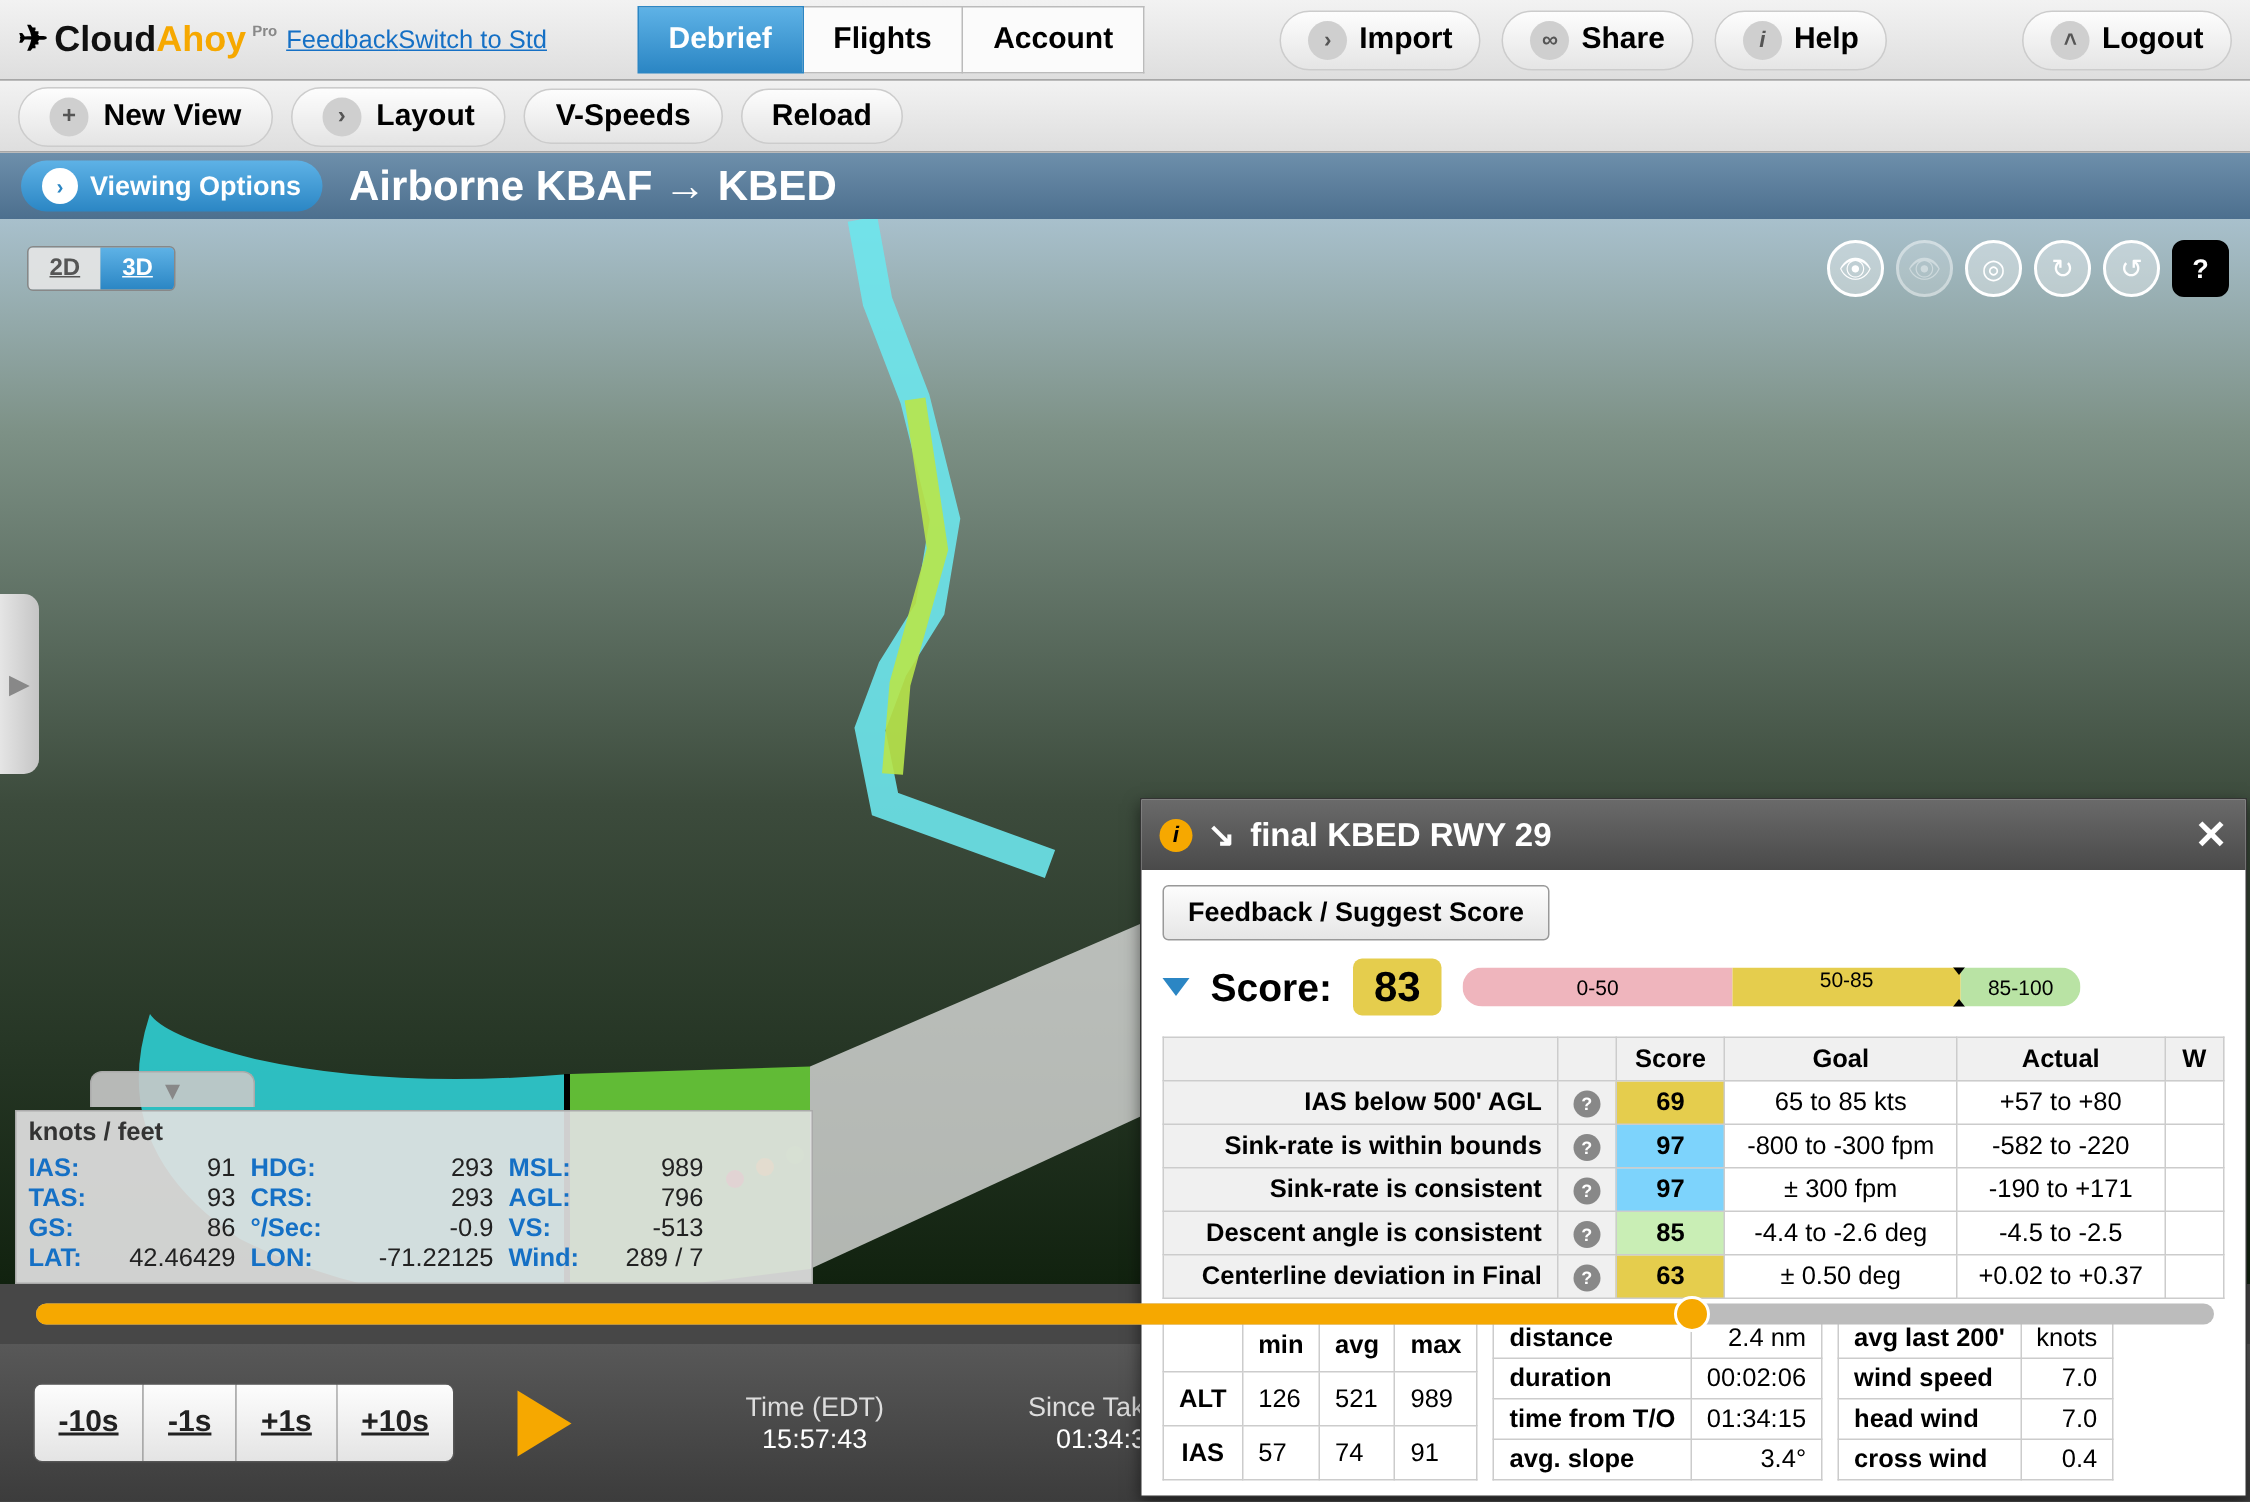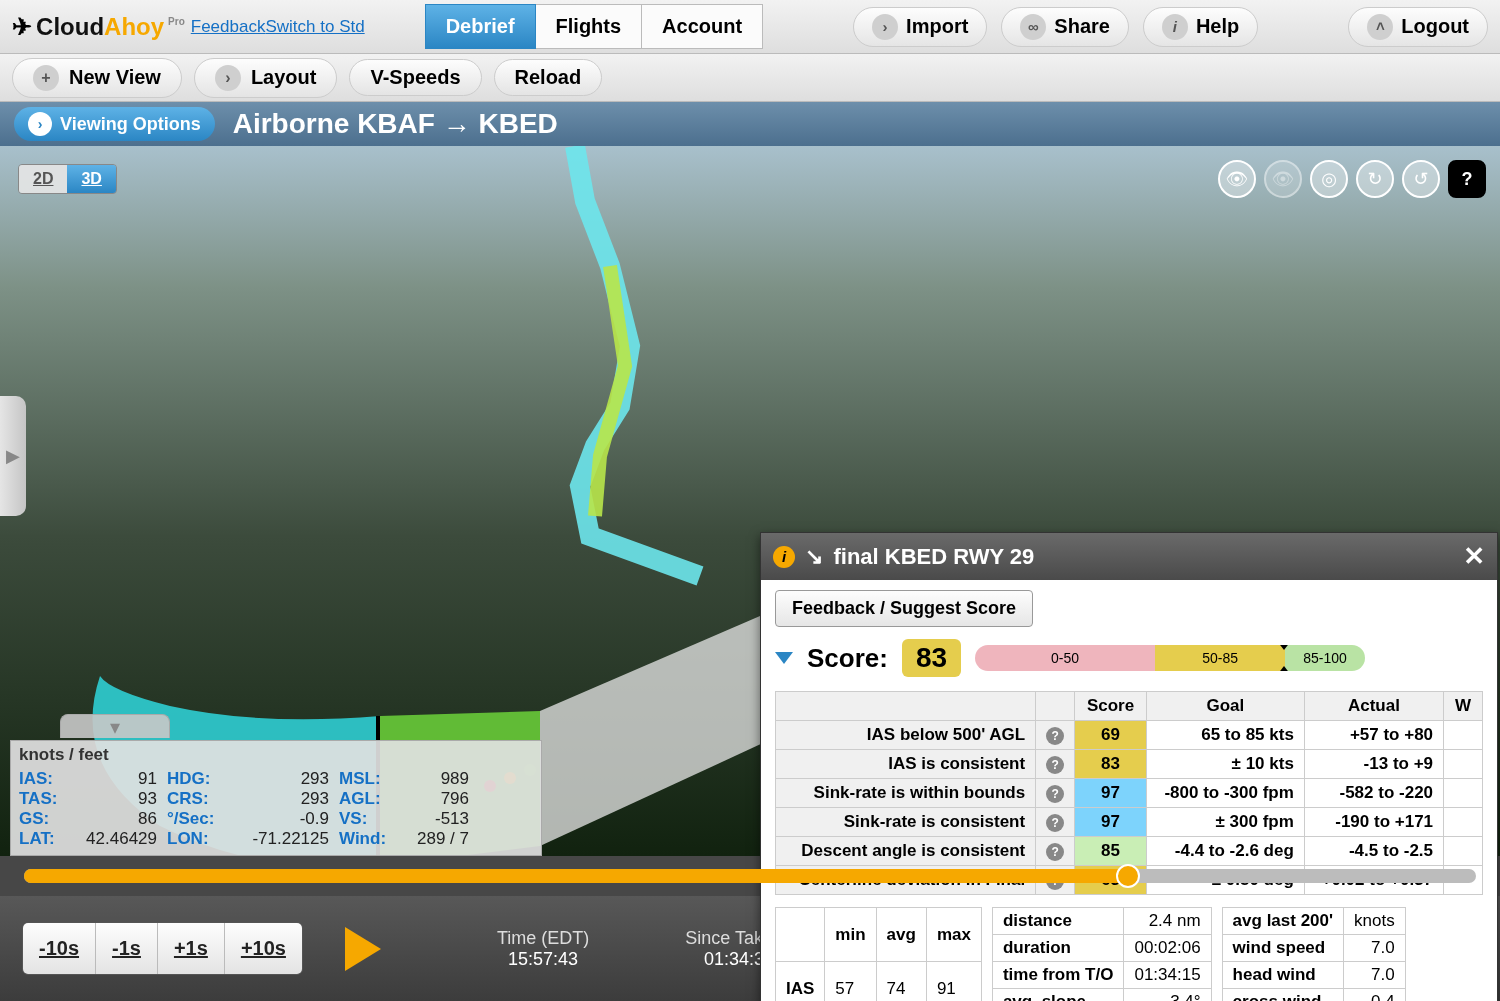--- a/index.html
+++ b/index.html
@@ -49,37 +49,37 @@
 .ov-title .x { margin-left:auto; cursor:pointer; font-size:26px; }
 .ov-title .i { width:22px;height:22px;border-radius:50%;background:#f6a800;color:#000;display:flex;align-items:center;justify-content:center;font-size:15px;font-weight:700;font-style:italic; }
 .ov-body { padding:10px 14px; }
 .fb-btn { padding:7px 16px; font-size:18px; font-weight:700; border:1px solid #999; border-radius:4px; background:linear-gradient(#fdfdfd,#e6e6e6); cursor:pointer; }
 .score-row { display:flex; align-items:center; gap:14px; margin-top:12px; }
 .tri-down { width:0;height:0;border-left:9px solid transparent;border-right:9px solid transparent;border-top:12px solid #2b86c4; }
 .score-lbl { font-size:26px; font-weight:700; }
 .score-val { font-size:28px; font-weight:800; background:#e5cd4d; padding:3px 14px; border-radius:6px; }
 .score-bar { display:flex; height:26px; border-radius:13px; overflow:hidden; font-size:14px; }
 .sb1 { background:#efb5bd; width:180px;display:flex;align-items:center;justify-content:center; }
-.sb2 { background:#e5cd4d; width:130px;display:flex;align-items:center;justify-content:center;position:relative; }
+.sb2 { background:#e5cd4d; width:152px;display:flex;align-items:flex-start;justify-content:center;position:relative; }
 .sb3 { background:#b9e3a4; width:80px;display:flex;align-items:center;justify-content:center; }
 .marker { position:absolute; right:-6px; top:-4px; width:0;height:0;border-left:7px solid transparent;border-right:7px solid transparent;border-top:9px solid #000; }
 .marker2 { position:absolute; right:-6px; bottom:-4px; width:0;height:0;border-left:7px solid transparent;border-right:7px solid transparent;border-bottom:9px solid #000; }
 
 .metrics-table { width:100%; border-collapse:collapse; margin-top:14px; font-size:17px; }
 .metrics-table th, .metrics-table td { border:1px solid #ccc; padding:4px 10px; }
 .metrics-table th { background:#f0f0f0; font-weight:700; }
 .metrics-table td.name { text-align:right; background:#f0f0f0; font-weight:700; }
 .metrics-table td.q { width:24px; text-align:center; background:#f0f0f0; }
 .qcirc { display:inline-flex; width:18px;height:18px;border-radius:50%;background:#888;color:#fff;align-items:center;justify-content:center;font-size:12px;font-weight:700; }
 .sc-69 { background:#e5cd4d; text-align:center; font-weight:700; }
 .sc-83 { background:#e5cd4d; text-align:center; font-weight:700; }
 .sc-97 { background:#7dd3fc; text-align:center; font-weight:700; }
 .sc-85 { background:#c9eeb5; text-align:center; font-weight:700; }
 .sc-63 { background:#e5cd4d; text-align:center; font-weight:700; }
-.metrics-table td.goal, .metrics-table td.actual { text-align:right;font-weight:bold; }
+.metrics-table td.goal, .metrics-table td.actual { text-align:center; }
 
 .stats-row { display:flex; gap:10px; margin-top:12px; font-size:17px; }
 .stat-tbl { border-collapse:collapse; }
 .stat-tbl th, .stat-tbl td { border:1px solid #ccc; padding:3px 10px; }
 .stat-tbl th { font-weight:700; }
 .stat-tbl.kv td:first-child { font-weight:700; }
 .stat-tbl.kv td:last-child { text-align:right; }
 
 
 .instr { position:absolute; left:10px; bottom:0; width:532px; background:rgba(225,225,225,0.92); border:1px solid #aaa; font-size:17px; }
@@ -272,28 +272,20 @@
         <tbody id="metrics-body">
             <tr>
               <td class="name">IAS below 500' AGL</td>
               <td class="q"><span class="qcirc">?</span></td>
               <td class="sc-69">69</td>
               <td class="goal">65 to 85 kts</td>
               <td class="actual">+57 to +80</td>
               <td></td>
             </tr>
             <tr>
-              <td class="name">IAS is consistent</td>
-              <td class="q"><span class="qcirc">?</span></td>
-              <td class="sc-83">83</td>
-              <td class="goal">± 10 kts</td>
-              <td class="actual">-13 to +9</td>
-              <td></td>
-            </tr>
-            <tr>
               <td class="name">Sink-rate is within bounds</td>
               <td class="q"><span class="qcirc">?</span></td>
               <td class="sc-97">97</td>
               <td class="goal">-800 to -300 fpm</td>
               <td class="actual">-582 to -220</td>
               <td></td>
             </tr>
             <tr>
               <td class="name">Sink-rate is consistent</td>
               <td class="q"><span class="qcirc">?</span></td>
@@ -324,20 +316,26 @@
       <div class="stats-row">
         <table class="stat-tbl">
           <tbody>
               <tr>
                 <th></th>
                 <th>min</th>
                 <th>avg</th>
                 <th>max</th>
               </tr>
           <tr>
+                <th>ALT</th>
+                <td>126</td>
+                <td>521</td>
+                <td>989</td>
+              </tr>
+          <tr>
                 <th>IAS</th>
                 <td>57</td>
                 <td>74</td>
                 <td>91</td>
               </tr>
         </tbody>
           </table>
         <table class="stat-tbl kv">
           <tbody>
               <tr>

